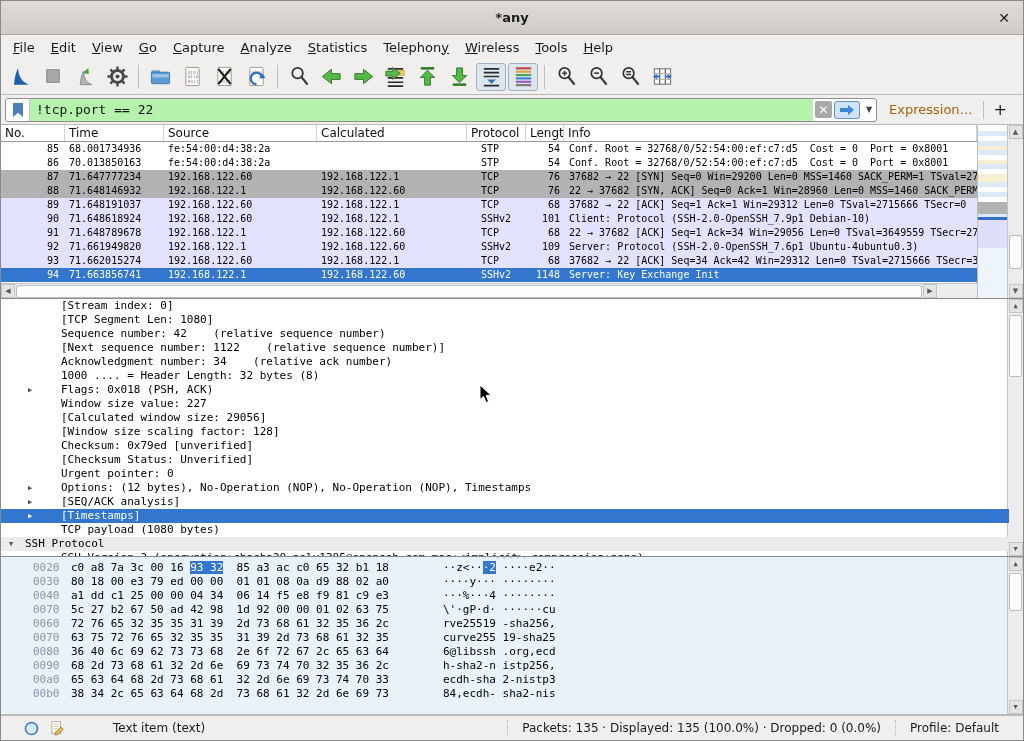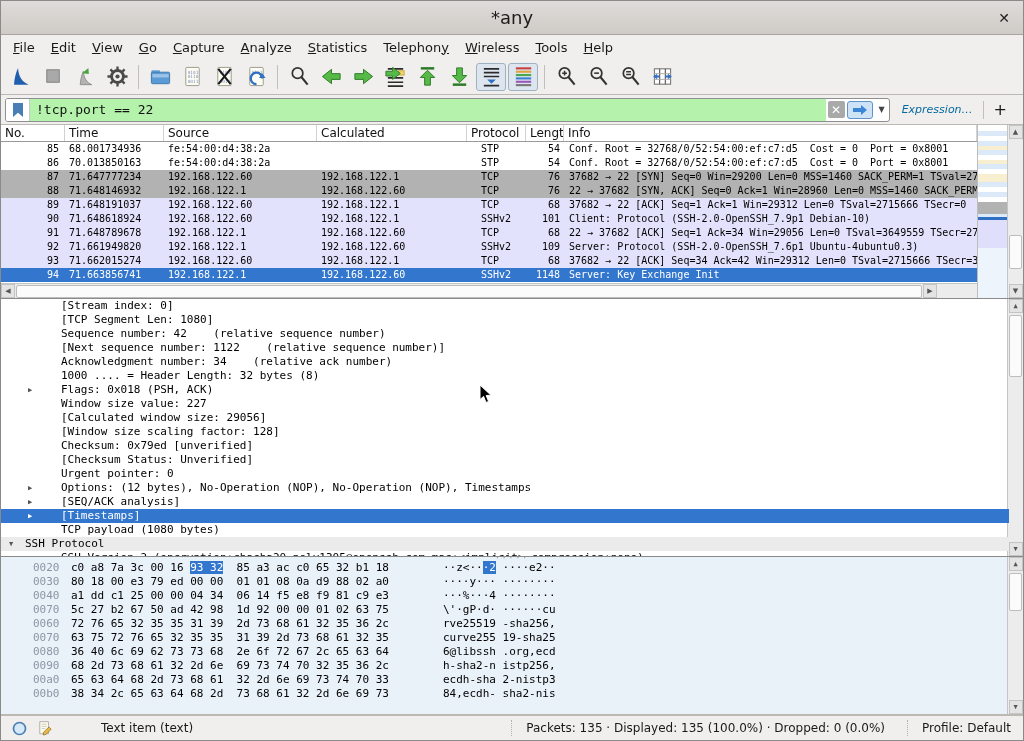--- a/index.html
+++ b/index.html
@@ -3,21 +3,21 @@
 <meta charset="utf-8">
 <style>
   html,body{margin:0;padding:0;background:#777;}
   *{box-sizing:border-box;}
   .window{width:1024px;height:741px;background:#f1efed;border:1px solid #8a8a8a;
     display:flex;flex-direction:column;font-family:"DejaVu Sans","Liberation Sans",sans-serif;
     position:relative;overflow:hidden;}
   
   .titlebar{height:34px;background:linear-gradient(#dedbd8,#cfccc8);border-bottom:1px solid #a9a6a2;
     display:flex;align-items:center;justify-content:center;position:relative;flex:0 0 34px;}
-  .title{font-size:18px;font-weight:400;color:#1c1c1c;}
+  .title{font-size:13px;font-weight:700;color:#1c1c1c;}
   .close-btn{position:absolute;right:10px;top:8px;width:18px;height:18px;display:flex;
     align-items:center;justify-content:center;font-size:14px;color:#222;cursor:default;}
   
   .menubar{height:24px;display:flex;align-items:center;padding-left:4px;background:#f1efed;flex:0 0 24px;}
   .menu-item{font-size:13px;color:#1a1a1a;padding:2px 8px;}
   .menu-item u{text-decoration:underline;}
   
   .toolbar{height:36px;display:flex;align-items:center;padding-left:4px;background:#f1efed;
     border-bottom:1px solid #bcb9b5;flex:0 0 36px;}
   .tb{width:30px;height:28px;display:flex;align-items:center;justify-content:center;border-radius:3px;margin:0 1px;}
@@ -32,21 +32,21 @@
   .bookmark{width:24px;height:100%;background:#fff;border-right:1px solid #c9c9c9;
     display:flex;align-items:center;justify-content:center;flex:0 0 24px;}
   .filter-input{flex:1;height:100%;border:0;outline:none;background:#b5f2ac;
     font-family:"DejaVu Sans Mono","Liberation Mono",monospace;font-size:13px;color:#111;padding:0 6px;}
   .clear-x{width:17px;height:17px;background:#a9a9a9;border-radius:2px;color:#fff;font-size:12px;
     display:flex;align-items:center;justify-content:center;margin:0 2px;flex:0 0 17px;}
   .apply-btn{width:26px;height:18px;background:#cfe3f7;border:1px solid #5f93c9;border-radius:3px;
     display:flex;align-items:center;justify-content:center;margin-right:2px;flex:0 0 26px;}
   .apply-btn svg{width:16px;height:12px;}
   .filter-dd{width:14px;color:#444;font-size:8px;text-align:center;flex:0 0 14px;}
-  .expression{font-size:11px;color:#0369a1;padding:0 10px 0 12px;font-style:italic;}
+  .expression{font-size:13px;color:#a16207;padding:0 10px 0 12px;}
   .fsep{width:1px;height:18px;background:#c2bfbb;}
   .add-filter{font-size:16px;color:#1a1a1a;padding:0 10px;}
   
   .listwrap{flex:0 0 174px;display:flex;background:#fff;border-bottom:1px solid #8a8a8a;overflow:hidden;}
   .pl-main{flex:1;display:flex;flex-direction:column;overflow:hidden;min-width:0;}
   .pl-grid{display:grid;grid-template-columns:64px 99px 153px 150px 59px 38px 1fr;}
   .pl-header{height:17px;background:#ffffff;border-bottom:1px solid #9a9a9a;flex:0 0 17px;}
   .pl-header .hc{font-size:12px;color:#111;padding:0 0 0 4px;border-right:1px solid #d2d2d2;
     overflow:hidden;white-space:nowrap;line-height:16px;}
   .pl-body{flex:1;overflow:hidden;background:#fff;}
@@ -90,25 +90,25 @@
     letter-spacing:2px;line-height:4px;}
   .hx{height:14px;line-height:14px;white-space:pre;display:flex;margin-left:24px;}
   .hx .off{width:46px;padding-left:8px;color:#8b96a4;flex:0 0 46px;}
   .hx .hexb{width:336px;flex:0 0 336px;color:#000;}
   .hx .asc{padding-left:36px;color:#000;}
   .hx mark{background:#3376cd;color:#fff;}
   .h-scrollv{position:absolute;top:0;right:0;bottom:0;width:16px;background:#ececec;border-left:1px solid #c4c4c4;
     display:flex;flex-direction:column;align-items:center;}
   
   .statusbar{flex:1;display:flex;align-items:center;background:#f1efed;border-top:1px solid #bcb9b5;
-    font-size:12px;color:#1a1a1a;padding:0 8px;}
+    font-size:12px;color:#1a1a1a;padding:0 20px;}
   .sb-icon{width:20px;height:20px;margin-right:6px;display:flex;align-items:center;justify-content:center;}
   .sb-icon svg{width:17px;height:17px;}
   .sb-left-text{margin-left:40px;}
-  .sb-right{margin-left:auto;display:flex;align-items:center;height:100%;gap:8px;}
+  .sb-right{margin-left:auto;display:flex;align-items:center;height:100%;}
   .sb-packets{padding:0 14px;border-left:1px dotted #b5b2ae;height:70%;display:flex;align-items:center;}
   .sb-profile{padding:0 4px 0 14px;border-left:1px dotted #b5b2ae;height:70%;display:flex;align-items:center;}
   .cursor{position:absolute;left:478px;top:383px;z-index:50;pointer-events:none;}
 </style>
 </head>
 <body>
 
 <div class="window">
 
   <div class="titlebar">

